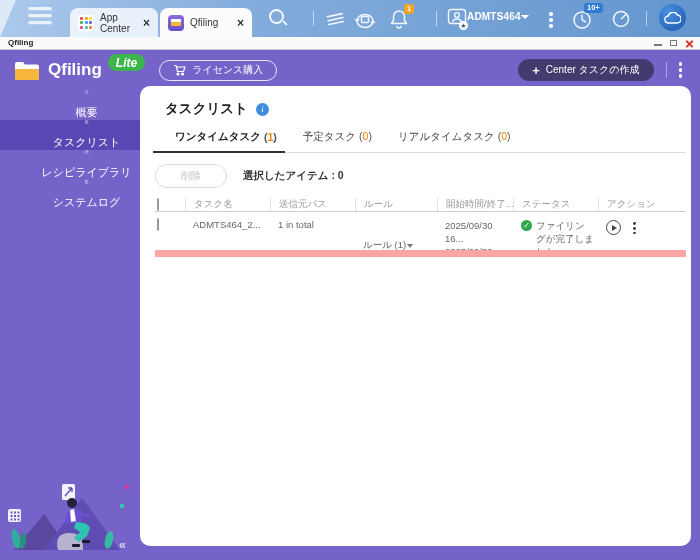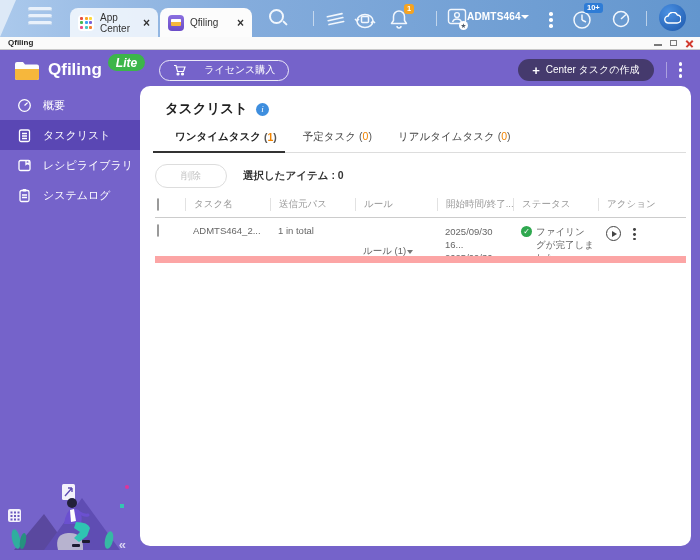--- a/index.html
+++ b/index.html
@@ -51,30 +51,30 @@
   .w-res{width:7px;height:6px;border:1.5px solid #7a7a7a;box-sizing:border-box;}
   .w-close{position:relative;width:9px;height:9px;}
   .w-close::before,.w-close::after{content:"";position:absolute;left:0;top:4px;width:9px;height:1.8px;background:#d23b2f;}
   .w-close::before{transform:rotate(45deg);} .w-close::after{transform:rotate(-45deg);}
   
   .appheader{position:absolute;top:50px;left:0;right:0;height:40px;display:flex;align-items:center;padding:0 14px;}
   .brand{font-size:17px;font-weight:bold;color:#fff;margin-left:8px;}
   .lite{margin-left:6px;align-self:flex-start;margin-top:4px;background:#3cb54a;color:#fff;font-style:italic;
         font-weight:bold;font-size:12px;padding:1.5px 8px;border-radius:9px;}
   .licbtn{margin-left:14px;height:21px;border:1px solid rgba(255,255,255,.85);border-radius:12px;color:#fff;
-          font-size:10px;display:flex;gap:18px;padding:0 13px;align-items:center;background:transparent;}
+          font-size:10px;display:flex;gap:6px;padding:0 13px;align-items:center;background:transparent;}
   .spacer{flex:1;}
   .createbtn{background:#453a6d;height:22px;border-radius:12px;color:#fff;font-size:10px;display:flex;gap:6px;
              align-items:center;padding:0 14px;border:none;}
   .createbtn .plus{font-size:13px;font-weight:bold;line-height:1;}
   .hdrdiv{width:1px;height:16px;background:rgba(255,255,255,.4);margin:0 12px;}
   .vdots.hdr{position:static;margin-right:4px;}
   
   .sidebar{position:absolute;left:0;top:90px;width:140px;bottom:0;}
-  .sideitem{height:30px;display:flex;align-items:center;padding-left:17px;gap:11px;color:#fff;font-size:11px;}
+  .sideitem{height:30px;display:flex;align-items:center;padding-left:33px;gap:11px;color:#fff;font-size:11px;flex-direction:column;}
   .sideitem.active{background:#5a47b4;}
   .collapse{position:absolute;right:14px;bottom:8px;color:#d9d4f2;font-size:13px;font-weight:bold;}
   .illu{position:absolute;left:6px;bottom:10px;}
   
   .panel{position:absolute;left:140px;top:86px;width:551px;height:460px;background:#fff;border-radius:10px;overflow:hidden;}
   .p-head{display:flex;align-items:center;gap:8px;margin:14px 0 0 25px;}
   .p-title{font-size:13.5px;font-weight:bold;color:#222;}
   .infoico{width:13px;height:13px;border-radius:50%;background:#3e8ede;color:#fff;font-size:9px;font-style:italic;
            font-family:"Liberation Serif",serif;text-align:center;line-height:13px;}
   .p-tabs{display:flex;margin:12px 5px 0 13px;border-bottom:1px solid #ddd;}
@@ -82,21 +82,21 @@
   .p-tab.first{padding-left:22px;}
   .p-tab.active{border-bottom:2px solid #333;margin-bottom:-1px;font-weight:bold;color:#222;align-items:center;}
   .cnt{color:#f08300;margin-left:3px;}
   .cnt::before{content:"(";color:#555;} .cnt::after{content:")";color:#555;}
   .p-toolbar{display:flex;align-items:center;margin:11px 0 0 15px;gap:16px;}
   .delbtn{border:1px solid #ddd;color:#c3c3c3;background:#fff;border-radius:13px;font-size:10px;
           padding:4px 0;width:72px;text-align:center;}
   .sellabel{font-size:10.5px;color:#333;font-weight:bold;}
   .tbl{margin:10px 0 0 15px;width:531px;font-size:9.5px;}
   .thead,.trow{display:grid;grid-template-columns:30px 85px 85px 82px 76px 85px 88px;}
-  .thead{color:#999;border-bottom:1px solid #ccc;padding-bottom:6px;align-items:center;margin-top:4px;}
+  .thead{color:#999;border-bottom:1px solid #ccc;align-items:center;margin-top:4px;}
   .th{padding-left:8px;border-left:1px solid #e2e2e2;white-space:nowrap;overflow:hidden;}
   .cb{width:13px;height:13px;border:1.5px solid #9a9a9a;border-radius:3px;background:#fff;box-sizing:border-box;margin-left:2px;}
   .trow{color:#666;padding-top:7px;height:31px;border-bottom:7px solid #fca5a5;overflow:hidden;}
   .td{padding-left:8px;}
   .rulecell{display:flex;align-items:center;gap:1px;}
   .chev{width:0;height:0;border-left:3.5px solid transparent;border-right:3.5px solid transparent;border-top:4px solid #777;margin-top:1px;}
   .timecell div{line-height:13px;}
   .statuscell{display:flex;gap:4px;line-height:13px;}
   .okico{width:11px;height:11px;border-radius:50%;background:#2fa84f;color:#fff;font-size:8px;line-height:11px;
          text-align:center;flex:0 0 auto;margin-top:1px;}

